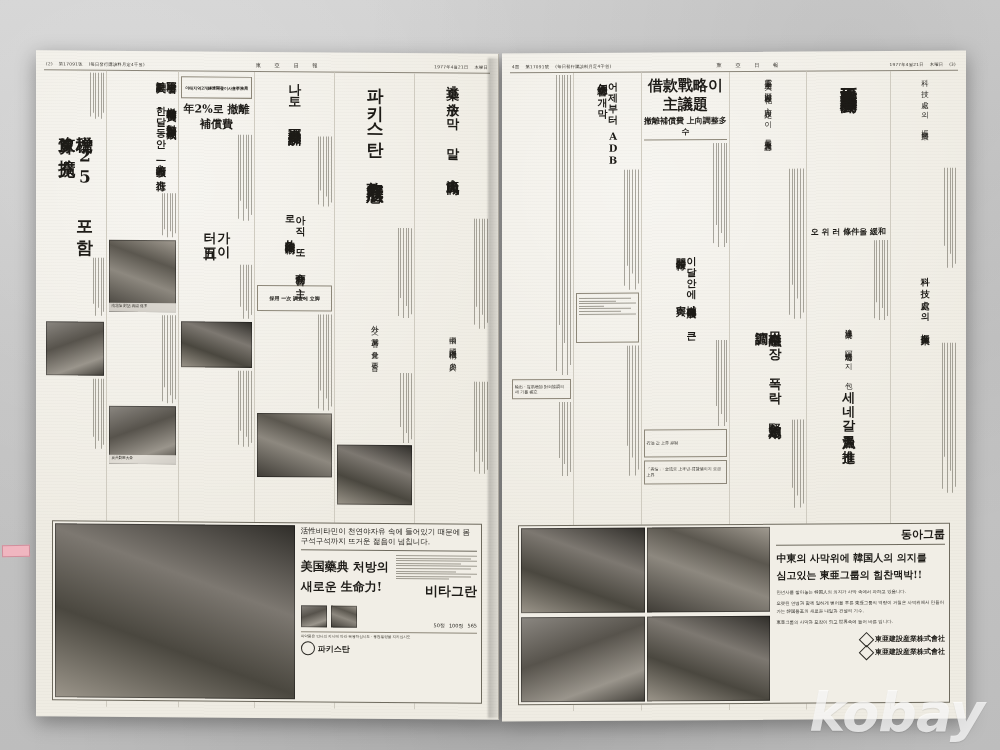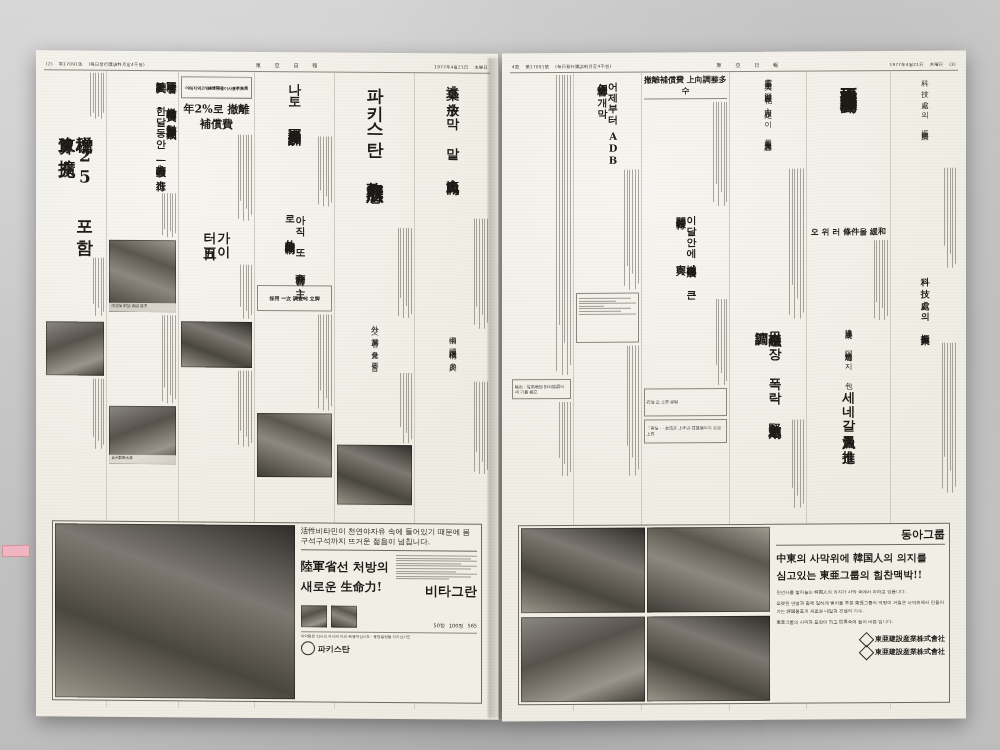--- a/index.html
+++ b/index.html
@@ -306,21 +306,21 @@
         </div>
 
         <div class="ad" style="height:178px">
           <div class="ad-photos" style="width:56%">
             <div class="photo gr3" style="flex:1"></div>
           </div>
           <div class="ad-copy">
             <div class="ad-line" style="font-size:7.5px;border-bottom:1px solid #6e6a5e;padding-bottom:3px">活性비타민이 천연야자유 속에 들어있기 때문에 몸 구석구석까지 뜨거운 젊음이 넘칩니다.</div>
             <div class="flexrow" style="margin-top:4px">
               <div style="flex:1">
-                <div class="ad-line" style="font-size:12px;font-weight:bold;margin-top:4px">陸軍省선 처방의</div>
+                <div class="ad-line" style="font-size:12px;font-weight:bold;margin-top:4px">美国藥典 처방의</div>
                 <div class="ad-line" style="font-size:12px;font-weight:bold;margin-top:3px">새로운 生命力!</div>
               </div>
               <div style="width:46%;padding-left:3px">
                 <div class="bodytext">
                   <i class="s100"></i>
                     <i class="s92"></i>
                     <i class="s100"></i>
                     <i class="s80"></i>
                   <i class="s100"></i>
                     <i class="s92"></i>
@@ -415,20 +415,21 @@
             <div class="vrule" style="height:130px;margin-top:3px">
               <span style="height:124px"></span>
                 <span style="height:130px"></span>
                 <span style="height:112px"></span>
               <span style="height:130px"></span>
                 <span style="height:100px"></span>
             </div>
           </div>
 
           <div class="col" style="width:20%">
+            <div class="hhead big center" style="margin:2px 0 1px">借款戰略이 主議題</div>
             <div class="hhead sm center" style="margin-bottom:3px;border-bottom:1px solid #8d8779;padding-bottom:2px">撤離補償費 上向調整多수</div>
             <div class="vrule" style="height:104px">
               <span style="height:100px"></span>
                 <span style="height:104px"></span>
                 <span style="height:90px"></span>
               <span style="height:104px"></span>
                 <span style="height:82px"></span>
                 <span style="height:100px"></span>
             </div>
             <div style="height:46px;display:flex;justify-content:center;margin-top:2px">
@@ -551,13 +552,14 @@
             </div>
           </div>
         </div>
 
       </div>
     </div>
 
   </div>
 
   <div class="sticker"></div>
+  <div class="wm">kobay</div>
 </div>
 
 </body></html>

